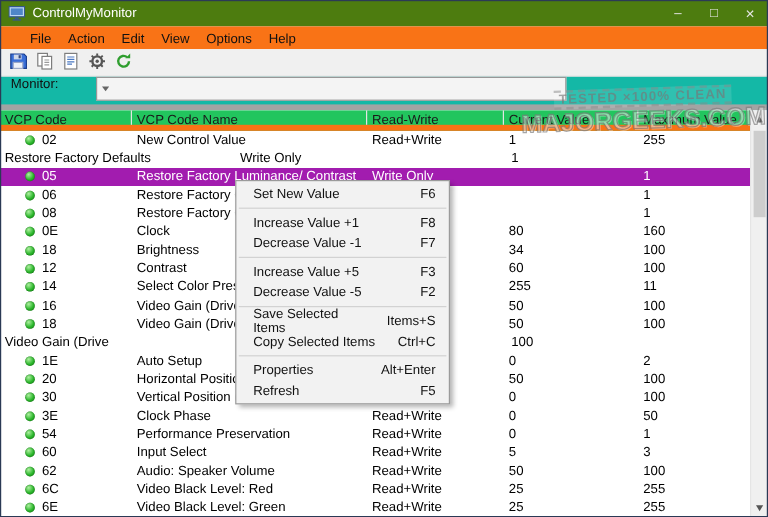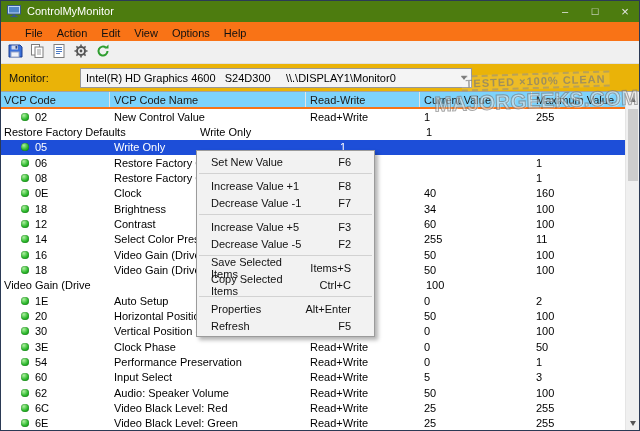--- a/index.html
+++ b/index.html
@@ -17,56 +17,56 @@
 
   
   .menubar{height:19px;background:#f97316;display:flex;align-items:flex-end;padding-left:18px}
   .menu-item{padding:2px 7px;color:#111}
 
   
   .toolbar{height:23px;background:#f0f0f0;display:flex;align-items:center;padding-left:5px;border-bottom:1px solid #e0e0e0}
   .tb-btn{width:20px;height:20px;display:flex;align-items:center;justify-content:center;margin-right:2px}
 
   
-  .monitorbar{height:28px;background:#eab308;display:flex;align-items:center;border-bottom:1px solid #a3a3a3}
+  .monitorbar{height:28px;background:#14b8a6;display:flex;border-bottom:5px solid #a3a3a3}
   .monitor-label{width:80px;padding-left:9px;color:#111}
   .combo{width:392px;height:20px;border:1px solid #979797;background:#f4f4f4;display:flex;align-items:center;overflow:hidden}
   .combo-text{flex:1 1 auto;padding:0 5px;white-space:pre;overflow:hidden;font-size:11px}
   .combo-arrow{width:14px;display:flex;align-items:center;justify-content:center}
   .tri-down-sm{width:0;height:0;border-left:3.5px solid transparent;border-right:3.5px solid transparent;border-top:4px solid #666}
 
   
   .watermark{position:absolute;top:73px;right:2px;z-index:6;text-align:center;transform:rotate(-2deg);pointer-events:none;opacity:.8}
   .wm-line1{display:inline-block;font-size:11px;font-weight:bold;letter-spacing:1px;color:rgba(125,125,125,.85);border-top:2px dashed rgba(140,140,140,.65);border-bottom:2px dashed rgba(140,140,140,.65);padding:0 4px;background:rgba(255,255,255,.15)}
   .wm-line2{font-size:21px;font-weight:bold;color:rgba(215,215,215,.45);-webkit-text-stroke:1px rgba(120,120,120,.8);text-shadow:1px 1px 0 rgba(255,255,255,.5)}
 
   
   .table{position:relative;width:640px;height:339px;background:#fff}
-  .thead{display:flex;height:17px;width:625px;background:#7dd3fc;border-bottom:2px solid #f97316}
+  .thead{display:flex;height:17px;width:625px;background:#22c55e;border-bottom:5px solid #f97316}
   .th{padding:2px 0 0 4px;border-right:1px solid #e4e4e4;color:#1a1a1a;white-space:nowrap;overflow:hidden}
   .w-code{width:110px}.w-name{width:196px}.w-rw{width:114px}.w-cur{width:112px}.w-max{width:93px;border-right:none}
   .rows{width:625px;height:322px;overflow:hidden}
   .trow{display:flex;height:15.333px;align-items:center}
-  .trow.selected{background:#1d4ed8;color:#fff}
+  .trow.selected{background:#a21caf;color:#fff}
   .cell{padding-left:4px;height:100%;display:flex;align-items:center;white-space:nowrap;overflow:hidden}
   .c-code{width:110px;padding-left:16px}
   .c-name{width:196px}.c-rw{width:114px}.c-cur{width:112px}.c-max{width:93px}
   .led{width:8px;height:8px;border-radius:50%;margin:0 6px 0 5px;flex:0 0 auto;background:radial-gradient(circle at 35% 30%,#aef0a0,#2db82d 55%,#128012);box-shadow:inset 0 0 1px #0a5a0a}
 
   
   .scrollbar{position:absolute;top:0;right:0;width:15px;height:339px;background:#f0f0f0;border-left:1px solid #e5e5e5;z-index:4}
   .sb-btn{position:absolute;left:0;width:14px;height:15px;display:flex;align-items:center;justify-content:center}
   .sb-up{top:0}.sb-down{bottom:0}
   .tri-up{width:0;height:0;border-left:3.5px solid transparent;border-right:3.5px solid transparent;border-bottom:5px solid #555}
   .tri-down{width:0;height:0;border-left:3.5px solid transparent;border-right:3.5px solid transparent;border-top:5px solid #555}
   .sb-thumb{position:absolute;left:2px;top:17px;width:10px;height:72px;background:#cdcdcd}
 
   
   .ctx-menu{position:absolute;left:196px;top:150px;width:179px;background:#f2f2f2;border:1px solid #9b9b9b;box-shadow:3px 3px 4px rgba(0,0,0,.3);padding:2px 0;z-index:20}
-  .ctx-item{display:flex;justify-content:space-between;align-items:center;height:17px;padding:0 23px 0 14px;color:#111}
+  .ctx-item{display:flex;justify-content:space-between;align-items:center;height:17px;padding:0 11px 0 14px;color:#111}
   .ctx-sep{height:1px;background:#d2d2d2;margin:3px 2px}
   .ctx-item .key{margin-left:18px}
 </style>
 </head>
 <body>
 
 <div class="window">
 
   <div class="titlebar">
     <span class="app-icon">
@@ -135,21 +135,20 @@
           <path d="M12.5 8a4.5 4.5 0 1 1-1.6-3.4" fill="none" stroke="#2f9e2f" stroke-width="2"></path>
           <path d="M13.5 1.5v4h-4z" fill="#2f9e2f"></path>
         </svg>
       </span>
     </div>
   </div>
 
   <div class="monitorbar">
     <span class="monitor-label">Monitor:</span>
     <div class="combo">
-      <span class="combo-text">Intel(R) HD Graphics 4600   S24D300     \\.\DISPLAY1\Monitor0</span>
       <span class="combo-arrow">
           <span class="tri-down-sm"></span>
         </span>
     </div>
   </div>
 
   <div class="watermark">
     <div><span class="wm-line1">TESTED ×100% CLEAN</span></div>
     <div class="wm-line2">MAJORGEEKS.COM</div>
   </div>
@@ -177,20 +176,21 @@
     <div class="cell c-name">Restore Factory Defaults</div>
     <div class="cell c-rw">Write Only</div>
     <div class="cell c-cur"></div>
     <div class="cell c-max">1</div>
   </div>
         <div class="trow selected">
     <div class="cell c-code">
       <span class="led"></span>
       <span>05</span>
     </div>
+    <div class="cell c-name">Restore Factory Luminance/ Contrast</div>
     <div class="cell c-rw">Write Only</div>
     <div class="cell c-cur"></div>
     <div class="cell c-max">1</div>
   </div>
         <div class="trow">
     <div class="cell c-code">
       <span class="led"></span>
       <span>06</span>
     </div>
     <div class="cell c-name">Restore Factory G</div>
@@ -208,21 +208,21 @@
     <div class="cell c-cur"></div>
     <div class="cell c-max">1</div>
   </div>
         <div class="trow">
     <div class="cell c-code">
       <span class="led"></span>
       <span>0E</span>
     </div>
     <div class="cell c-name">Clock</div>
     <div class="cell c-rw"></div>
-    <div class="cell c-cur">40</div>
+    <div class="cell c-cur">80</div>
     <div class="cell c-max">160</div>
   </div>
         <div class="trow">
     <div class="cell c-code">
       <span class="led"></span>
       <span>18</span>
     </div>
     <div class="cell c-name">Brightness</div>
     <div class="cell c-rw"></div>
     <div class="cell c-cur">34</div>

